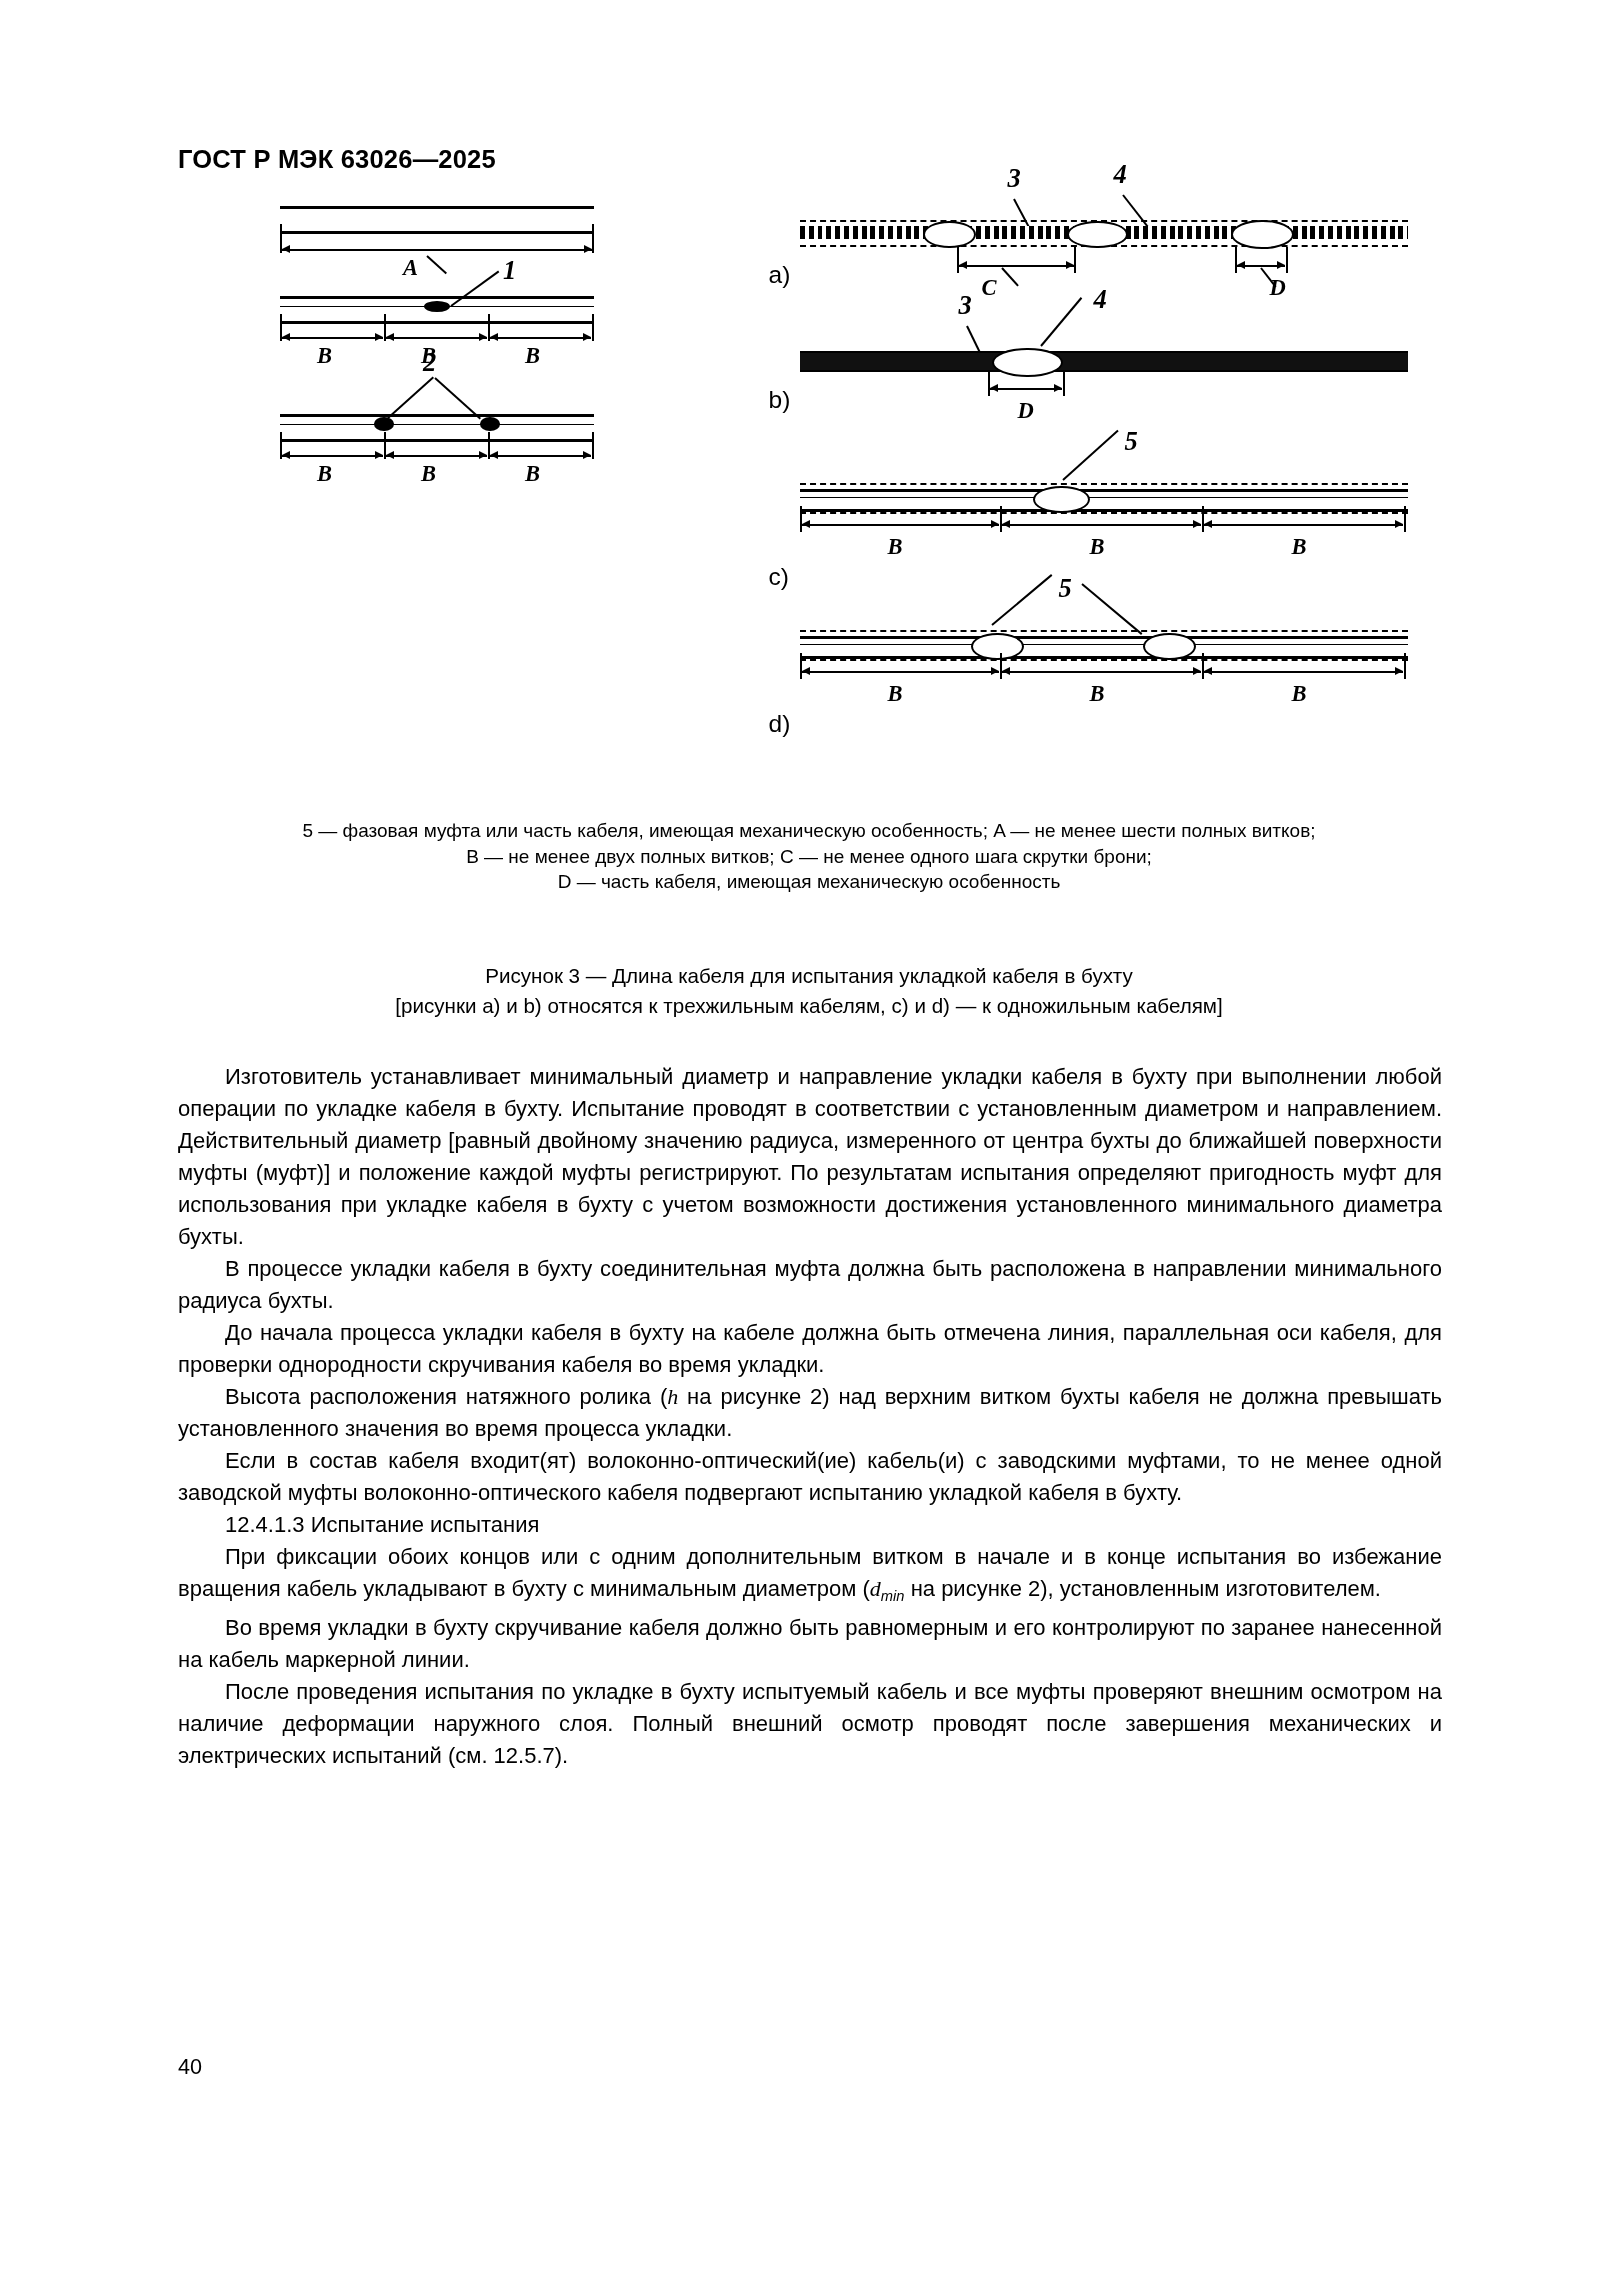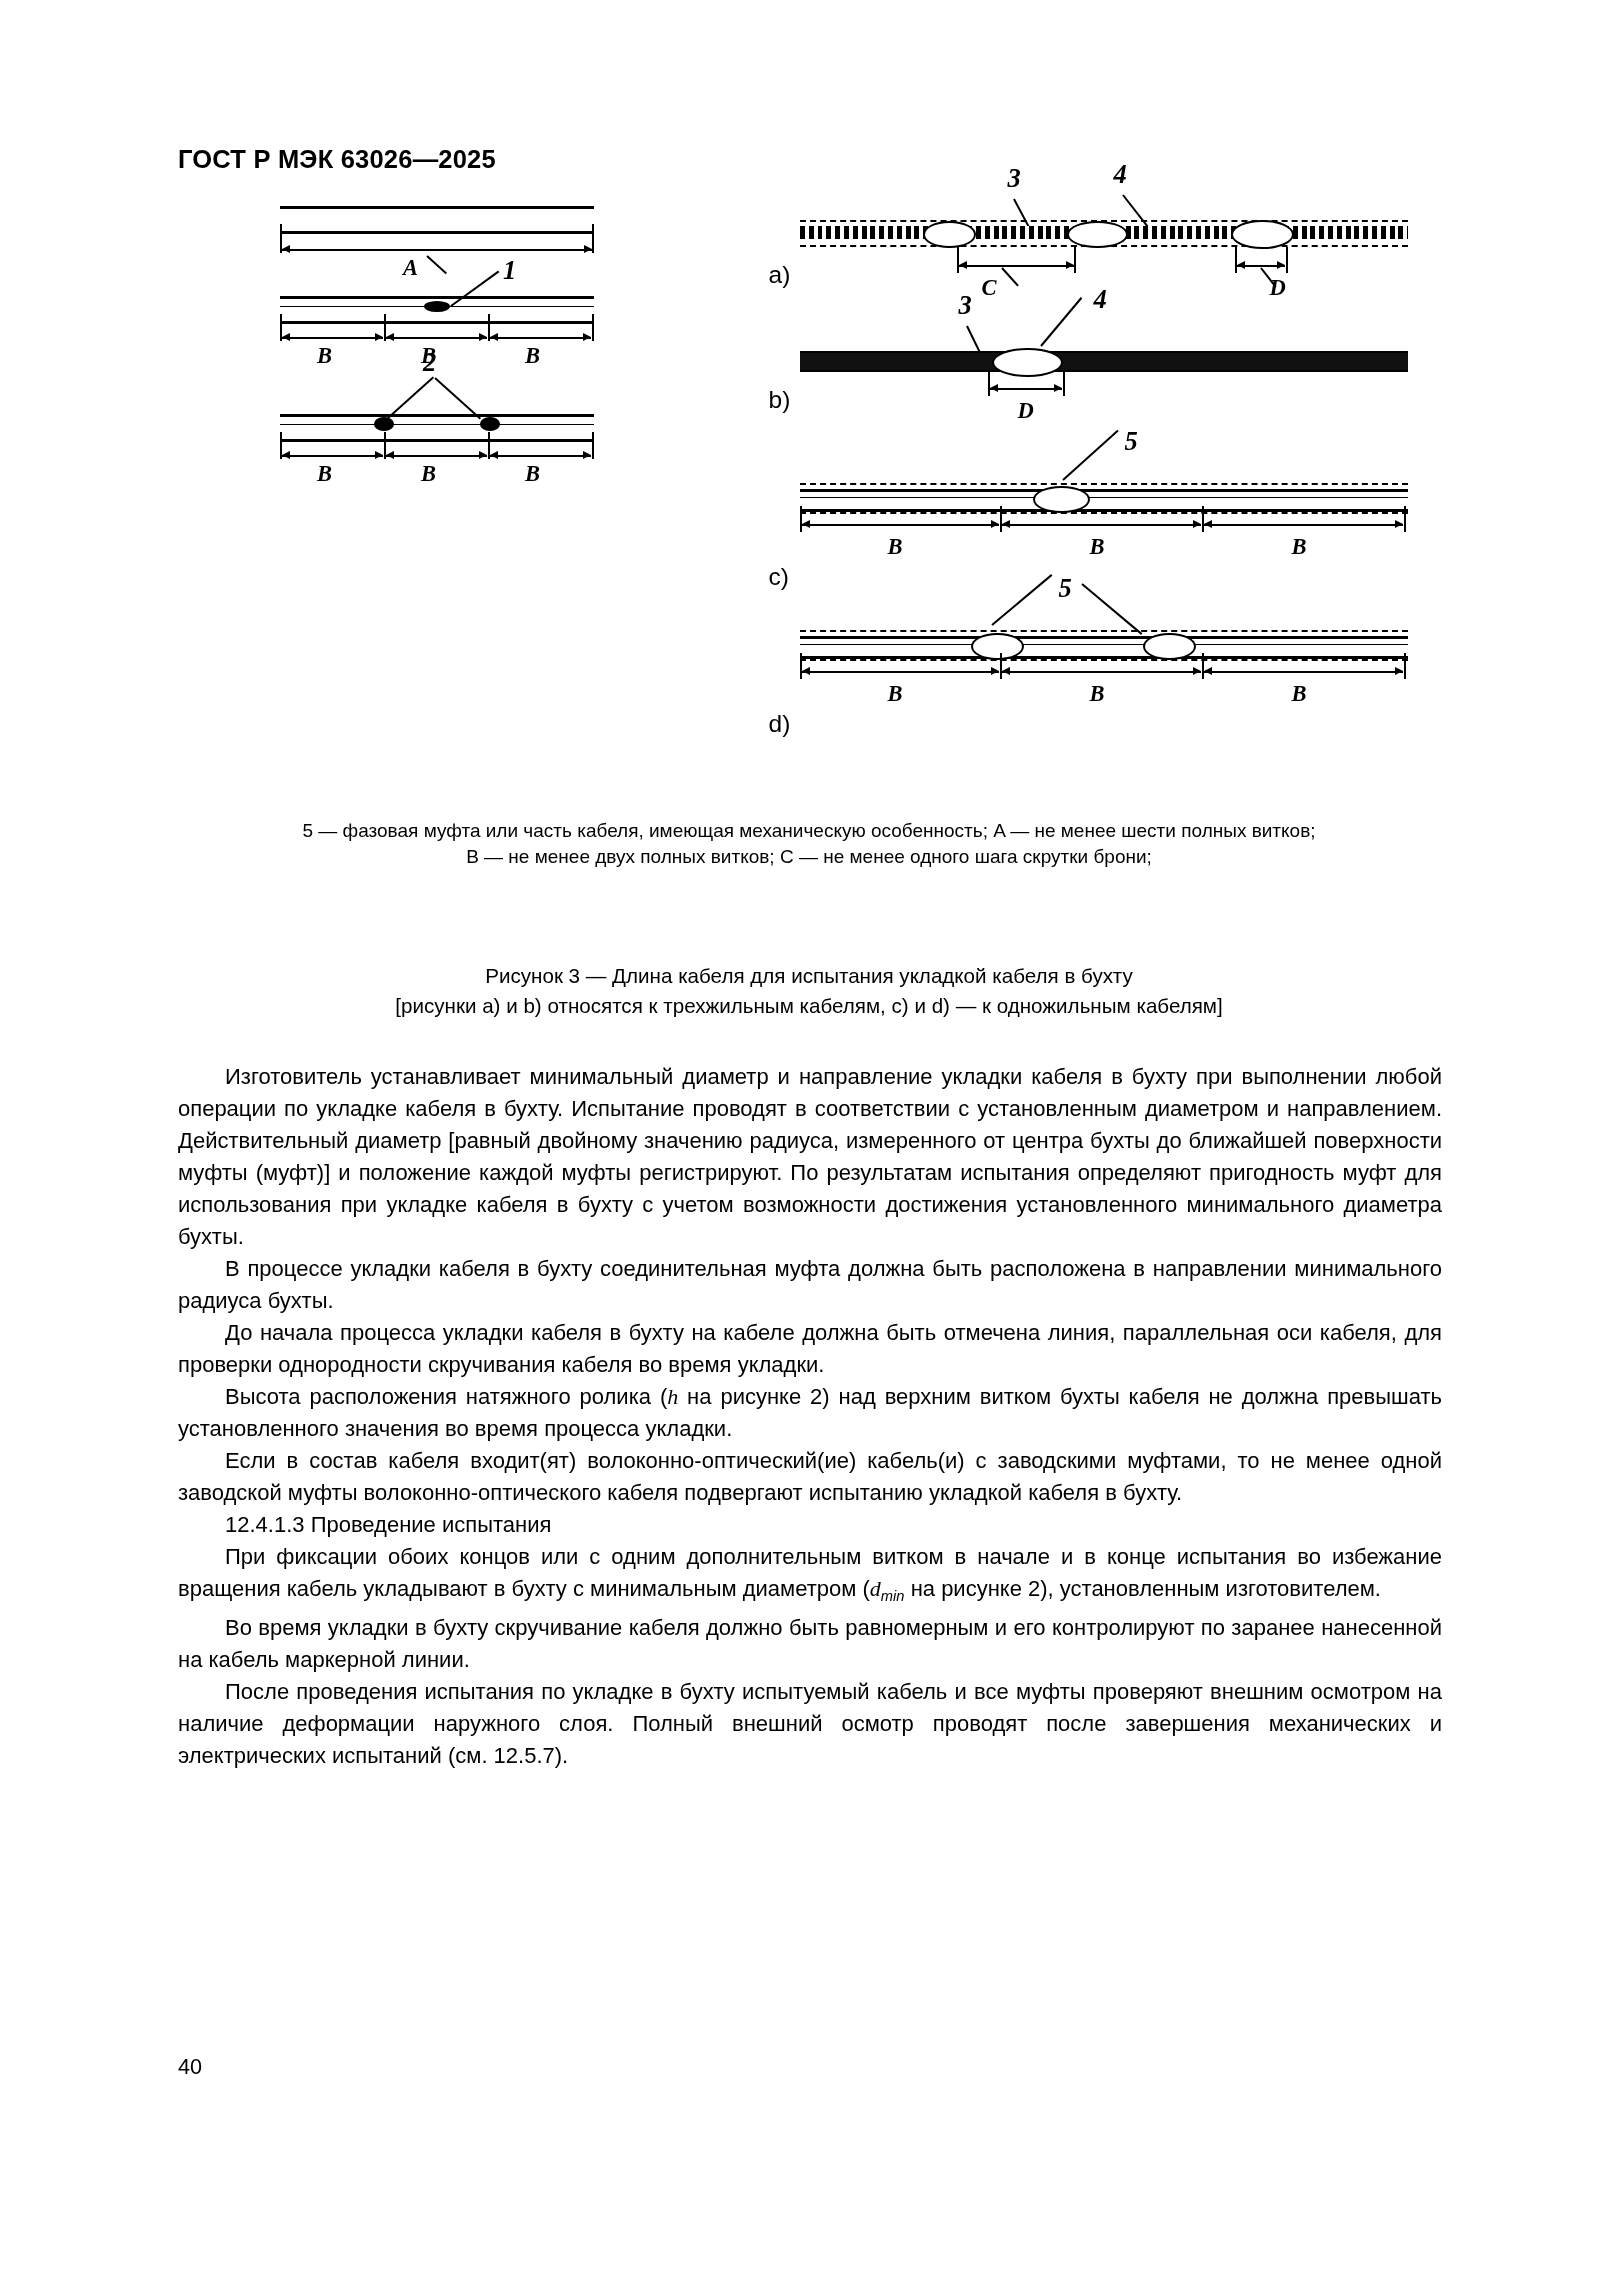--- a/index.html
+++ b/index.html
@@ -360,34 +360,35 @@
 
         <div class="panel-letter" style="left:-31px; top:90px;">d)</div>
       </div>
 
     </div>
   </div>
 
   <div class="fig-legend">
     <div>5 — фазовая муфта или часть кабеля, имеющая механическую особенность; A — не менее шести полных витков;</div>
     <div>B — не менее двух полных витков; C — не менее одного шага скрутки брони;</div>
+    <div>D — часть кабеля, имеющая механическую особенность</div>
   </div>
 
   <div class="fig-title">
     <div>Рисунок 3 — Длина кабеля для испытания укладкой кабеля в бухту</div>
     <div>[рисунки a) и b) относятся к трехжильным кабелям, c) и d) — к одножильным кабелям]</div>
   </div>
 
   <div class="body-text">
     <p>Изготовитель устанавливает минимальный диаметр и направление укладки кабеля в бухту при выполнении любой операции по укладке кабеля в бухту. Испытание проводят в соответствии с установленным диаметром и направлением. Действительный диаметр [равный двойному значению радиуса, измеренного от центра бухты до ближайшей поверхности муфты (муфт)] и положение каждой муфты регистрируют. По результатам испытания определяют пригодность муфт для использования при укладке кабеля в бухту с учетом возможности достижения установленного минимального диаметра бухты.</p>
     <p>В процессе укладки кабеля в бухту соединительная муфта должна быть расположена в направлении минимального радиуса бухты.</p>
     <p>До начала процесса укладки кабеля в бухту на кабеле должна быть отмечена линия, параллельная оси кабеля, для проверки однородности скручивания кабеля во время укладки.</p>
     <p><span>Высота расположения натяжного ролика (</span><i>h</i><span> на рисунке 2) над верхним витком бухты кабеля не должна превышать установленного значения во время процесса укладки.</span></p>
     <p>Если в состав кабеля входит(ят) волоконно-оптический(ие) кабель(и) с заводскими муфтами, то не менее одной заводской муфты волоконно-оптического кабеля подвергают испытанию укладкой кабеля в бухту.</p>
-    <p>12.4.1.3 Проведение испытания</p>
+    <p>12.4.1.3 Испытание испытания</p>
     <p><span>При фиксации обоих концов или с одним дополнительным витком в начале и в конце испытания во избежание вращения кабель укладывают в бухту с минимальным диаметром (</span><i>d</i><sub>min</sub><span> на рисунке 2), установленным изготовителем.</span></p>
     <p>Во время укладки в бухту скручивание кабеля должно быть равномерным и его контролируют по заранее нанесенной на кабель маркерной линии.</p>
     <p>После проведения испытания по укладке в бухту испытуемый кабель и все муфты проверяют внешним осмотром на наличие деформации наружного слоя. Полный внешний осмотр проводят после завершения механических и электрических испытаний (см. 12.5.7).</p>
   </div>
 
   <div class="page-number">40</div>
 
 </div>
 
 

